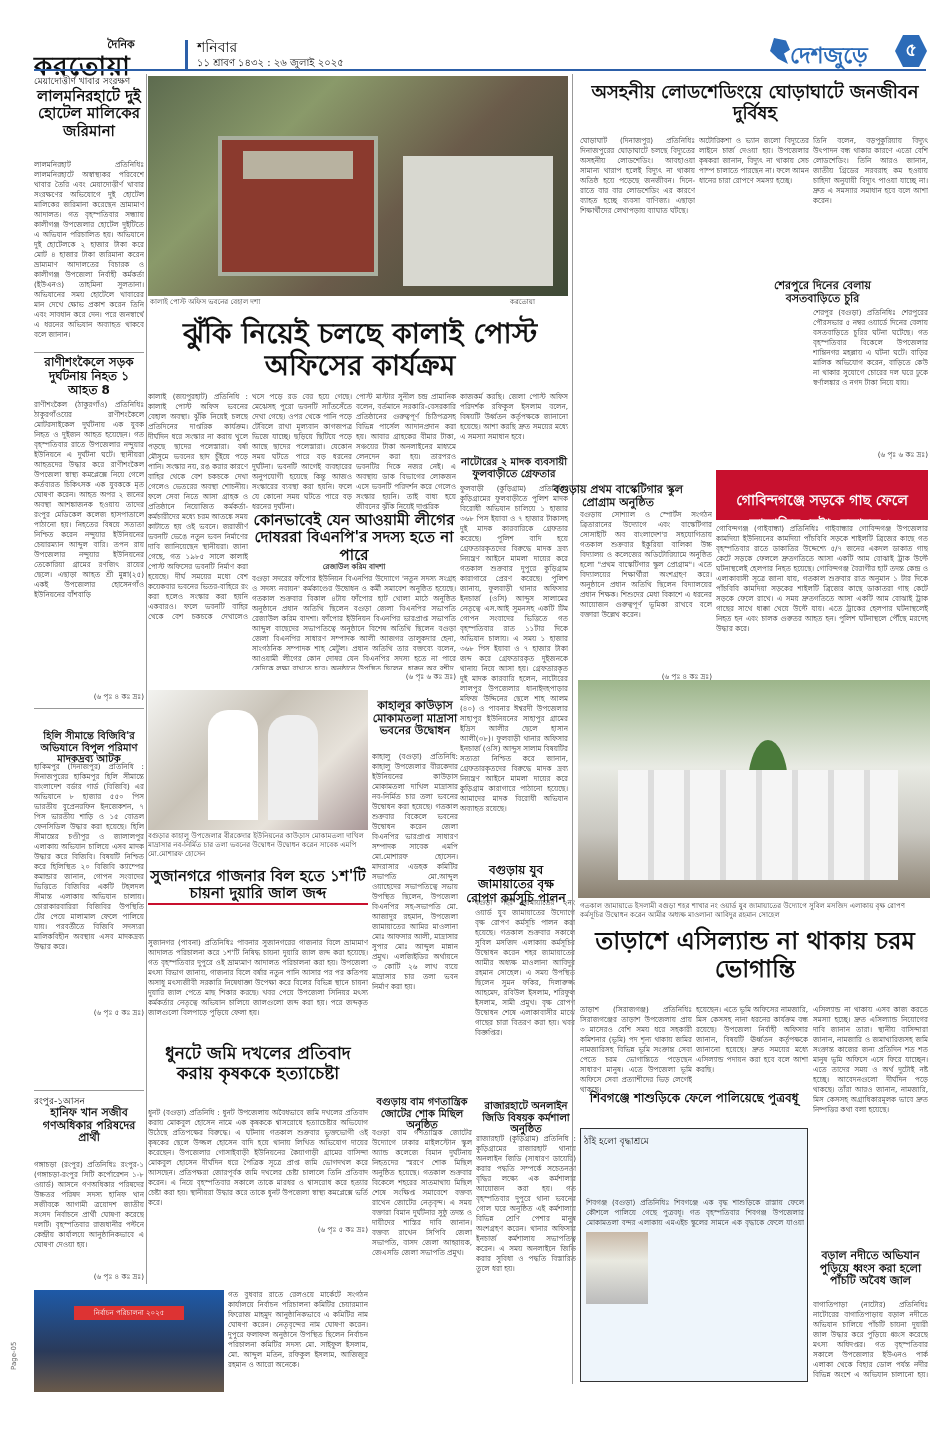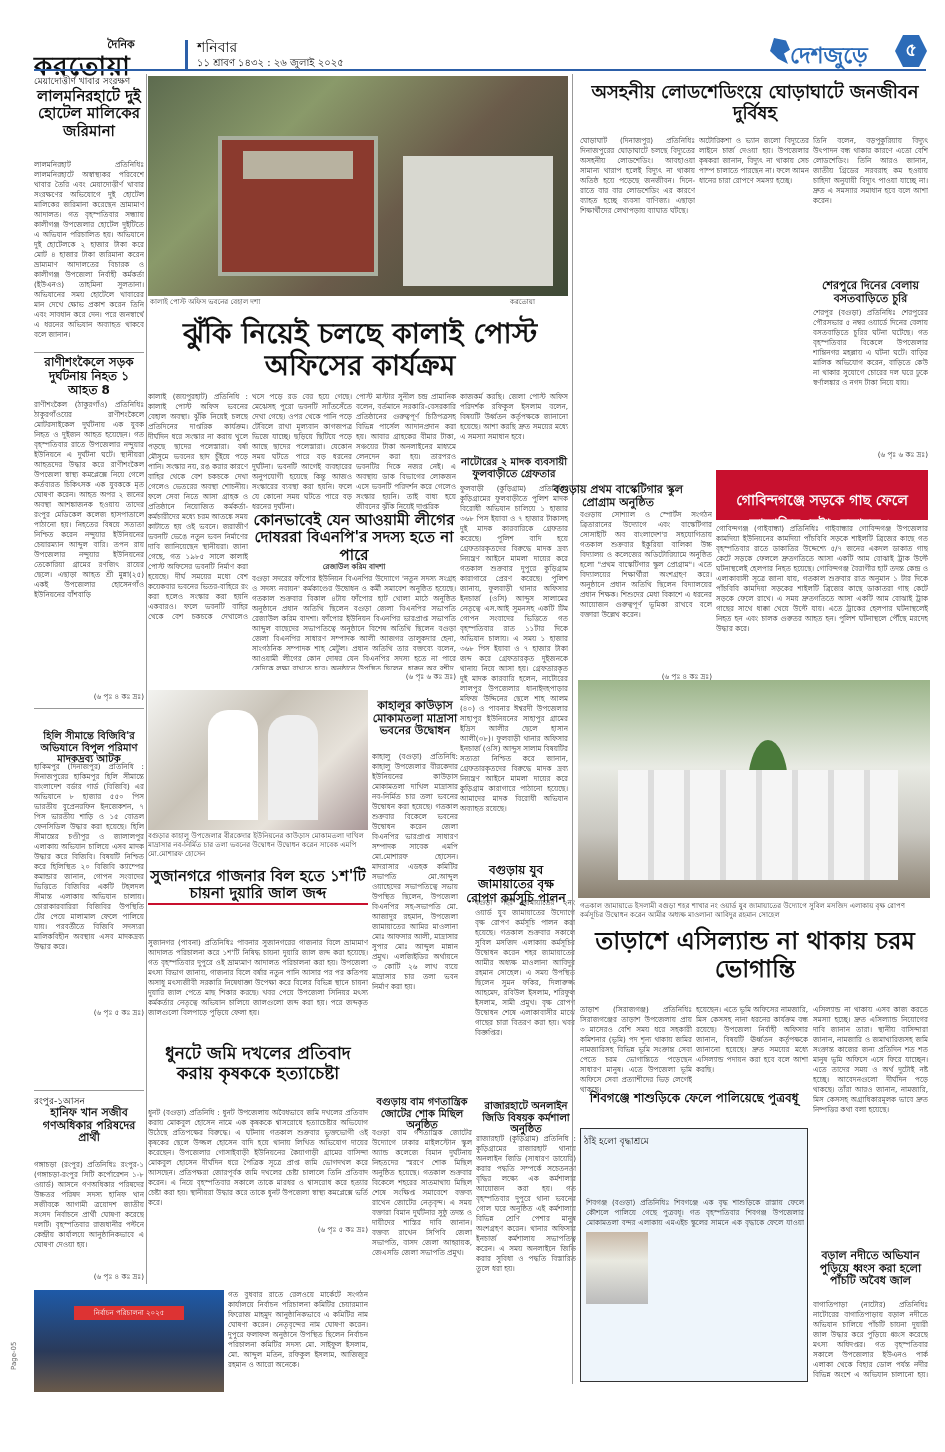--- a/index.html
+++ b/index.html
@@ -108,21 +108,21 @@
 <div class="abs h1" style="left:476px;top:1100px;width:100px;font-size:10px">রাজারহাটে অনলাইন জিডি বিষয়ক কর্মশালা অনুষ্ঠিত</div>
 <div class="abs col" style="left:476px;top:1134px;width:100px;height:245px">রাজারহাট (কুড়িগ্রাম) প্রতিনিধি : কুড়িগ্রামের রাজারহাট থানায় অনলাইন জিডি (সাধারণ ডায়েরি) করার পদ্ধতি সম্পর্কে সচেতনতা বৃদ্ধির লক্ষ্যে এক কর্মশালার আয়োজন করা হয়। গত বৃহস্পতিবার দুপুরে থানা ভবনের গোল ঘরে অনুষ্ঠিত এই কর্মশালায় বিভিন্ন শ্রেণি পেশার মানুষ অংশগ্রহণ করেন। থানার অফিসার ইনচার্জ কর্মশালায় সভাপতিত্ব করেন। এ সময় অনলাইনে জিডি করার সুবিধা ও পদ্ধতি বিস্তারিত তুলে ধরা হয়।</div>
 
 <div class="abs vline" style="left:572px;top:74px;height:1310px"></div>
 
 <div class="abs h1" style="left:580px;top:82px;width:350px;font-size:18px">অসহনীয় লোডশেডিংয়ে ঘোড়াঘাটে জনজীবন দুর্বিষহ</div>
 <div class="abs col" style="left:580px;top:136px;width:115px;height:345px">ঘোড়াঘাট (দিনাজপুর) প্রতিনিধিঃ দিনাজপুরের ঘোড়াঘাটে চলছে বিদ্যুতের অসহনীয় লোডশেডিং। আবহাওয়া সামান্য খারাপ হলেই বিদ্যুৎ না থাকায় অতিষ্ঠ হয়ে পড়েছে জনজীবন। দিনে-রাতে বার বার লোডশেডিং এর কারণে ব্যাহত হচ্ছে ব্যবসা বাণিজ্য। এছাড়া শিক্ষার্থীদের লেখাপড়ায় ব্যাঘাত ঘটছে।</div>
 <div class="abs col" style="left:699px;top:136px;width:110px;height:345px">অটোরিকশা ও ভ্যান জলো বিদ্যুতের লাইনে চার্জ দেওয়া হয়। উপজেলার কৃষকরা জানান, বিদ্যুৎ না থাকায় সেচ পাম্প চালাতে পারছেন না। ফলে আমন ধানের চারা রোপণে সমস্যা হচ্ছে।</div>
 <div class="abs col" style="left:813px;top:136px;width:115px;height:110px">তিনি বলেন, বড়পুকুরিয়ায় বিদ্যুৎ উৎপাদন বন্ধ থাকার কারণে এতো বেশি লোডশেডিং। তিনি আরও জানান, জাতীয় গ্রিডের সরবরাহ কম হওয়ায় চাহিদা অনুযায়ী বিদ্যুৎ পাওয়া যাচ্ছে না। দ্রুত এ সমস্যার সমাধান হবে বলে আশা করেন।</div>
 
-<div class="abs h1" style="left:813px;top:280px;width:115px;font-size:11px">শেরপুরে দিনের বেলায় বসতবাড়িতে চুরি</div>
+<div class="abs h1" style="left:765px;top:280px;width:115px;font-size:11px">শেরপুরে দিনের বেলায় বসতবাড়িতে চুরি</div>
 <div class="abs col" style="left:813px;top:308px;width:115px;height:140px">শেরপুর (বগুড়া) প্রতিনিধিঃ শেরপুরের পৌরসভার ৫ নম্বর ওয়ার্ডে দিনের বেলায় বসতবাড়িতে চুরির ঘটনা ঘটেছে। গত বৃহস্পতিবার বিকেলে উপজেলার শান্তিনগর মহল্লায় এ ঘটনা ঘটে। বাড়ির মালিক অভিযোগ করেন, বাড়িতে কেউ না থাকার সুযোগে চোরের দল ঘরে ঢুকে স্বর্ণালঙ্কার ও নগদ টাকা নিয়ে যায়।</div>
 <div class="abs col" style="left:813px;top:450px;width:115px;height:10px;text-align:right">(৬ পৃঃ ৬ কঃ দ্রঃ)</div>
 
 <div class="abs redbox" style="left:716px;top:470px;width:212px;height:50px;font-size:14px;line-height:24px;padding-top:18px">গোবিন্দগঞ্জে সড়কে গাছ ফেলে ডাকাতির চেষ্টা, হতাহত ২</div>
 <div class="abs col" style="left:716px;top:524px;width:212px;height:150px">গোবিন্দগঞ্জ (গাইবান্ধা) প্রতিনিধিঃ গাইবান্ধার গোবিন্দগঞ্জ উপজেলার কামদিয়া ইউনিয়নের কামদিয়া পাঁচবিবি সড়কে শাইলটি ব্রিজের কাছে গত বৃহস্পতিবার রাতে ডাকাতির উদ্দেশ্যে ৫/৭ জনের একদল ডাকাত গাছ কেটে সড়কে ফেললে দ্রুতগতিতে আসা একটি আম বোঝাই ট্রাক উল্টে ঘটনাস্থলেই হেলপার নিহত হয়েছে। গোবিন্দগঞ্জ বৈরাগীর হাট তদন্ত কেন্দ্র ও এলাকাবাসী সূত্রে জানা যায়, গতকাল শুক্রবার রাত অনুমান ১ টার দিকে পাঁচবিবি কামদিয়া সড়কের শাইলটি ব্রিজের কাছে ডাকাতরা গাছ কেটে সড়কে ফেলে রাখে। এ সময় দ্রুতগতিতে আসা একটি আম বোঝাই ট্রাক গাছের সাথে ধাক্কা খেয়ে উল্টে যায়। এতে ট্রাকের হেলপার ঘটনাস্থলেই নিহত হন এবং চালক গুরুতর আহত হন। পুলিশ ঘটনাস্থলে পৌঁছে মরদেহ উদ্ধার করে।</div>
 
 <div class="abs h1" style="left:552px;top:484px;width:132px;font-size:11px">বগুড়ায় প্রথম বাস্কেটিগার স্কুল প্রোগ্রাম অনুষ্ঠিত</div>
 <div class="abs col" style="left:580px;top:510px;width:132px;height:160px">বগুড়ায় সোশ্যাল ও স্পোর্টস সংগঠন ব্রিতারানের উদ্যোগে এবং বাস্কেটিগার সোসাইটি অব বাংলাদেশ'র সহযোগিতায় গতকাল শুক্রবার ইকুরিয়া বালিকা উচ্চ বিদ্যালয় ও কলেজের অডিটোরিয়ামে অনুষ্ঠিত হলো "প্রথম বাস্কেটিগার স্কুল প্রোগ্রাম"। এতে বিদ্যালয়ের শিক্ষার্থীরা অংশগ্রহণ করে। অনুষ্ঠানে প্রধান অতিথি ছিলেন বিদ্যালয়ের প্রধান শিক্ষক। শিশুদের মেধা বিকাশে এ ধরনের আয়োজন গুরুত্বপূর্ণ ভূমিকা রাখবে বলে বক্তারা উল্লেখ করেন।</div>
 <div class="abs col" style="left:580px;top:672px;width:132px;height:10px;text-align:right">(৬ পৃঃ ৪ কঃ দ্রঃ)</div>
 

